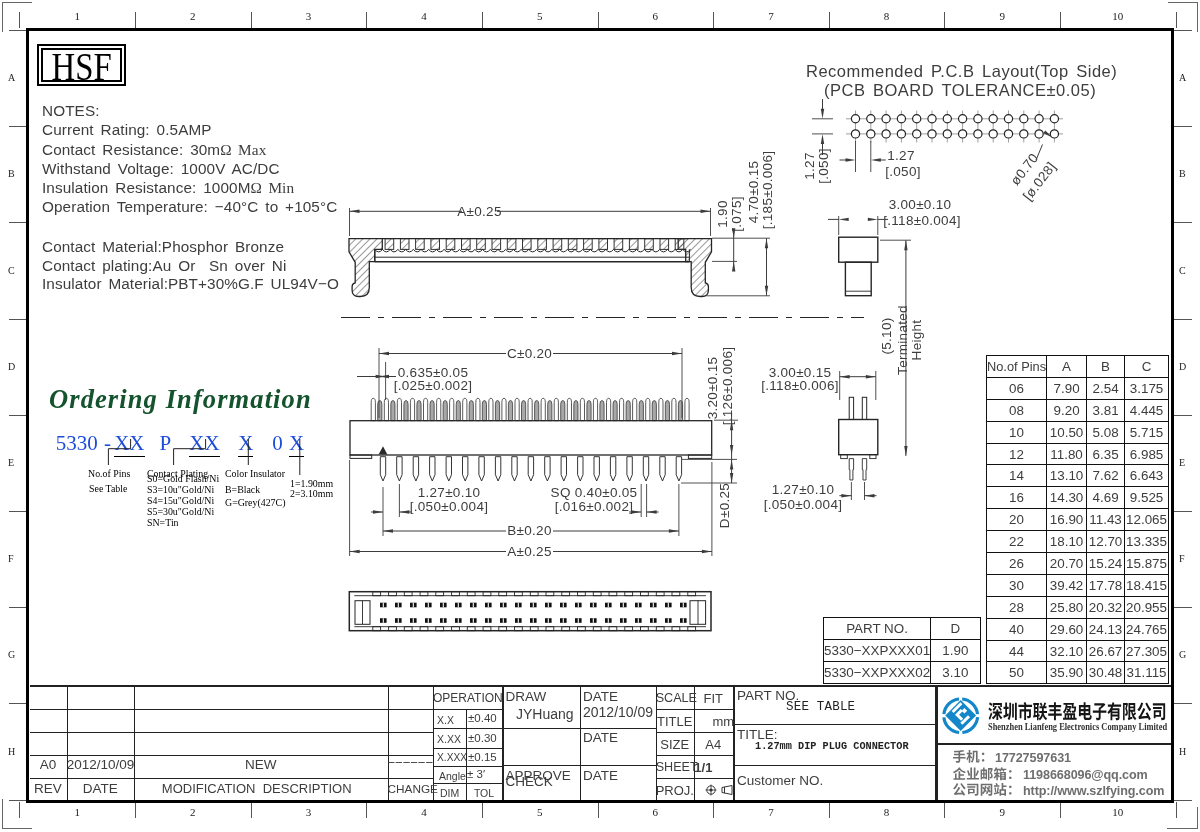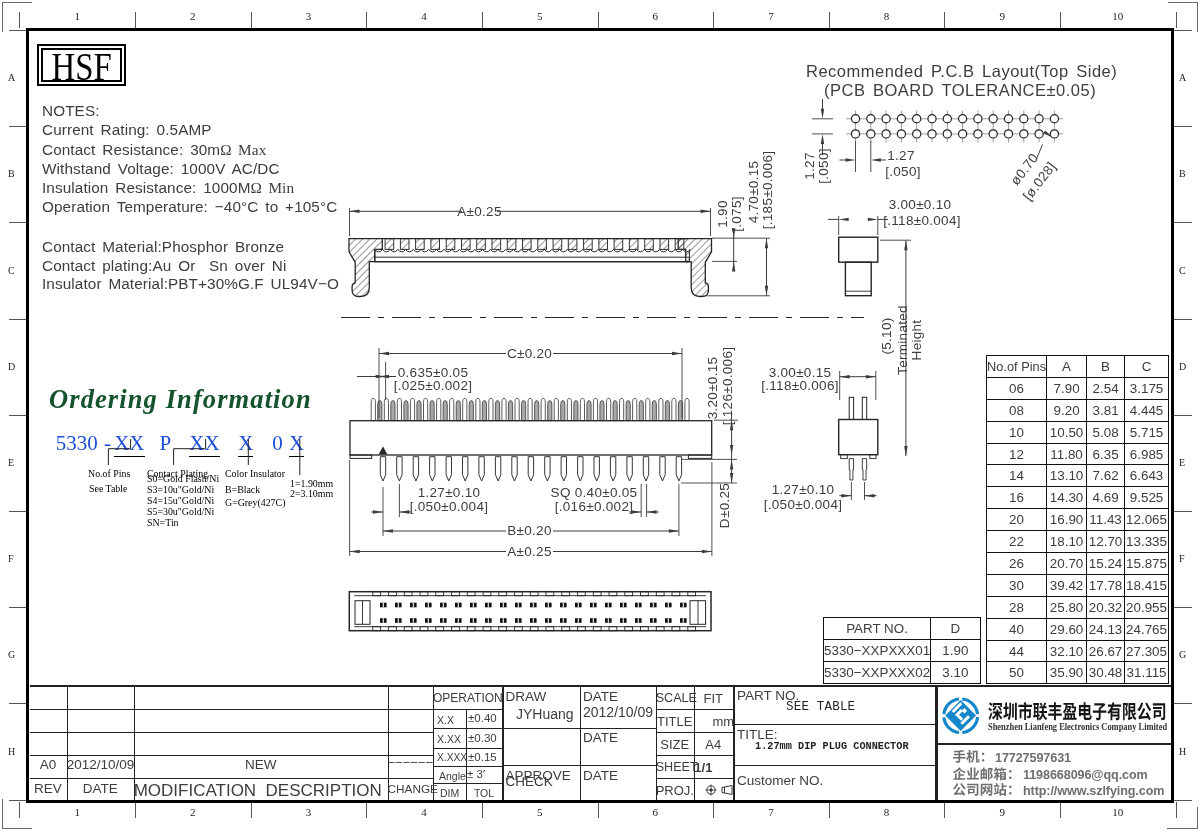--- a/index.html
+++ b/index.html
@@ -265,21 +265,21 @@
 <div style="position:absolute;left:733px;top:723.8px;width:202.4px;height:1px;background:#222"></div>
 <div style="position:absolute;left:733px;top:764.8px;width:202.4px;height:1px;background:#222"></div>
 <div style="position:absolute;left:935.4px;top:686px;width:2.4px;height:113.5px;background:#222"></div>
 <div style="position:absolute;left:937.8px;top:743.2px;width:233px;height:1.4px;background:#222"></div>
 <div class="cad" style="left:29.5px;top:757px;font-size:13.5px;width:37px;text-align:center;">A0</div>
 <div class="cad" style="left:66.7px;top:757px;font-size:13.5px;width:67px;text-align:center;">2012/10/09</div>
 <div class="cad" style="left:133.7px;top:757px;font-size:13.5px;width:254px;text-align:center;">NEW</div>
 <div class="cad" style="left:387.5px;top:755px;font-size:13px;width:45px;text-align:center;">−−−−−−</div>
 <div class="cad" style="left:29.5px;top:781px;font-size:13.5px;width:37px;text-align:center;">REV</div>
 <div class="cad" style="left:66.7px;top:781px;font-size:13.5px;width:67px;text-align:center;">DATE</div>
-<div class="cad" style="left:133.7px;top:781px;font-size:17px;width:246px;text-align:center;">MODIFICATION&nbsp; DESCRIPTION</div>
+<div class="cad" style="left:133.7px;top:781px;font-size:13px;width:246px;text-align:center;">MODIFICATION&nbsp; DESCRIPTION</div>
 <div class="cad" style="left:387.5px;top:781.5px;font-size:11.8px;width:45px;text-align:center;">CHANGE</div>
 <div class="cad" style="left:433px;top:691px;font-size:12px;width:69px;text-align:center;">OPERATION</div>
 <div class="cad" style="left:437px;top:713.5px;font-size:10.5px;">X.X</div>
 <div class="cad" style="left:468px;top:712px;font-size:11.5px;">±0.40</div>
 <div class="cad" style="left:437px;top:733px;font-size:10.5px;">X.XX</div>
 <div class="cad" style="left:468px;top:731.5px;font-size:11.5px;">±0.30</div>
 <div class="cad" style="left:437px;top:752px;font-size:10.2px;">X.XXX</div>
 <div class="cad" style="left:468px;top:750.5px;font-size:11.5px;">±0.15</div>
 <div class="cad" style="left:439px;top:769.5px;font-size:10.5px;">Angle</div>
 <div class="cad" style="left:467px;top:768px;font-size:11.5px;">± 3′</div>

